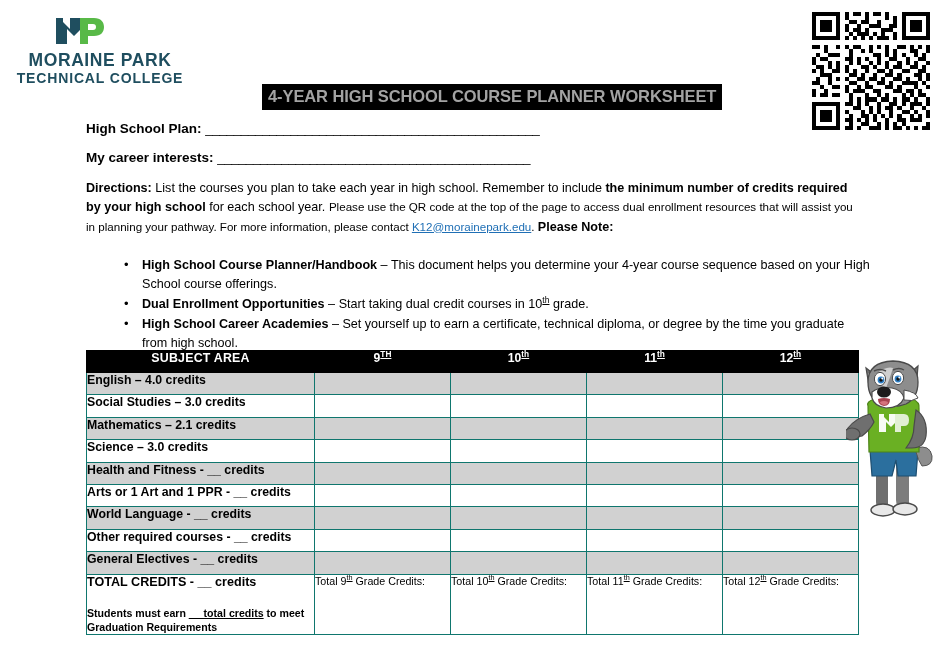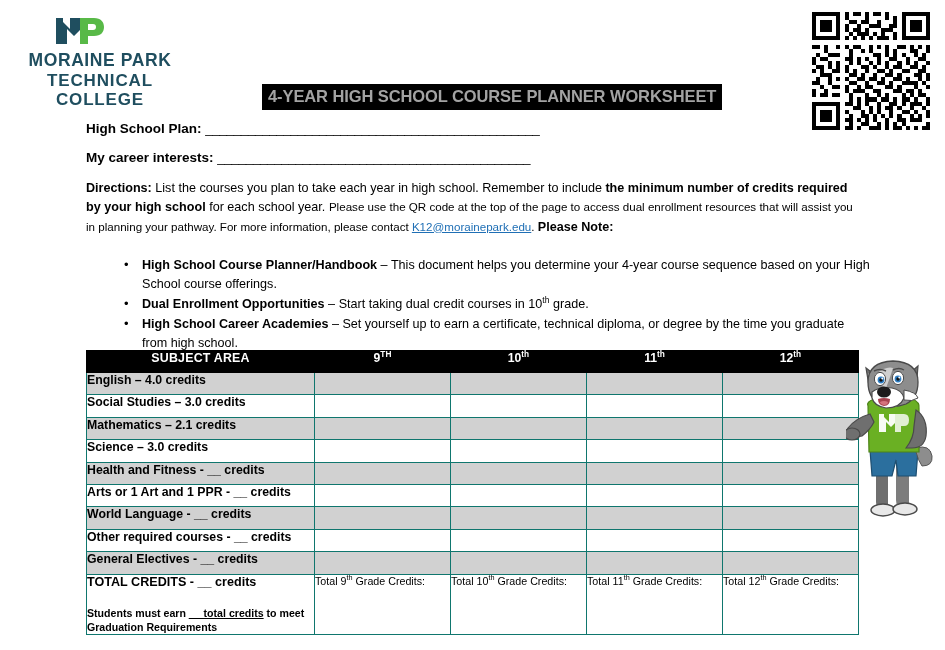--- a/index.html
+++ b/index.html
@@ -35,21 +35,21 @@
     line-height: 1.12;
   }
   .logo-line1 {
     font-size: 17.5px;
     font-weight: bold;
     letter-spacing: 0.6px;
     color: #1f4e5f;
     display: block;
   }
   .logo-line2 {
-    font-size: 17px;
+    font-size: 14px;
     font-weight: bold;
     letter-spacing: 0.85px;
     color: #1f4e5f;
     display: block;
   }
 
   
   #qr-code {
     position: absolute;
     left: 812px;
@@ -123,21 +123,21 @@
     margin-bottom: 1px;
   }
   #bullets li::before {
     content: "\2022";
     position: absolute;
     left: 4px;
     top: -1px;
     font-size: 13px;
   }
   #bullets .b { font-weight: bold; }
-  sup { font-size: 0.68em; vertical-align: super; line-height: 0; }
+  sup { font-size: 0.68em; vertical-align: super; line-height: 0; text-decoration: underline; }
 
   
   #planner-table {
     position: absolute;
     left: 86px;
     top: 350px;
     width: 773px;
     border-collapse: collapse;
     table-layout: fixed;
   }

